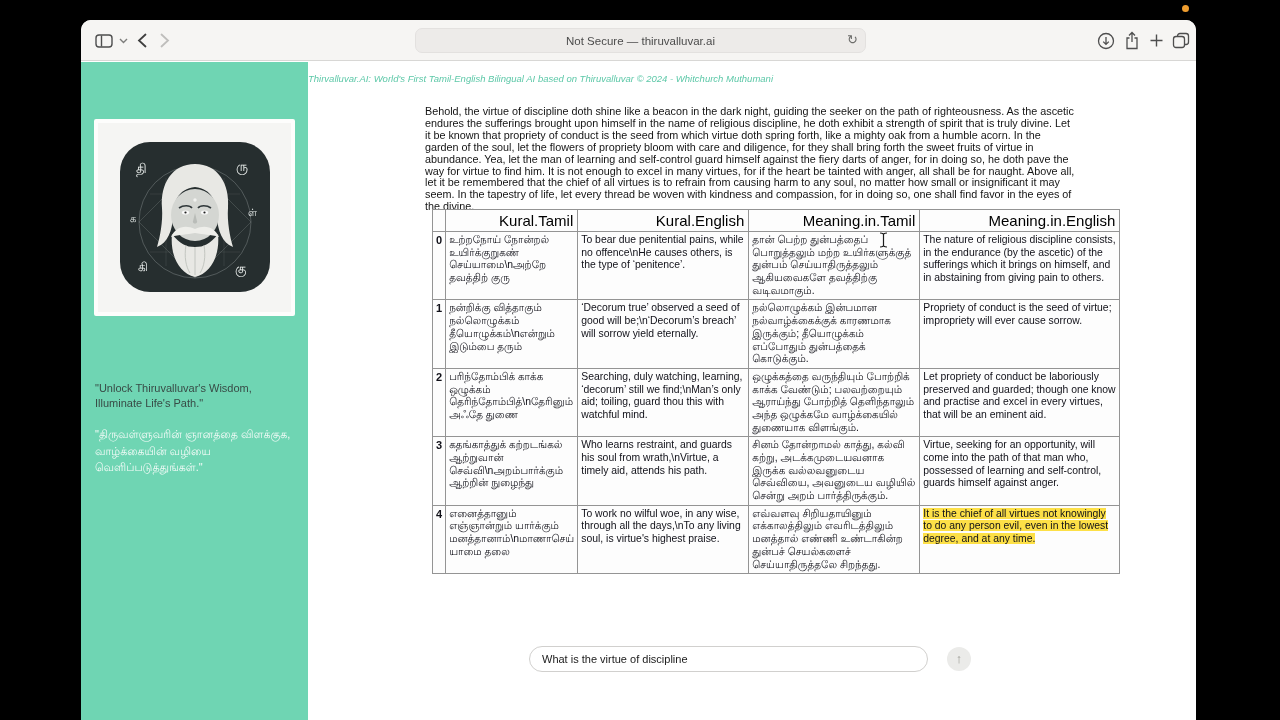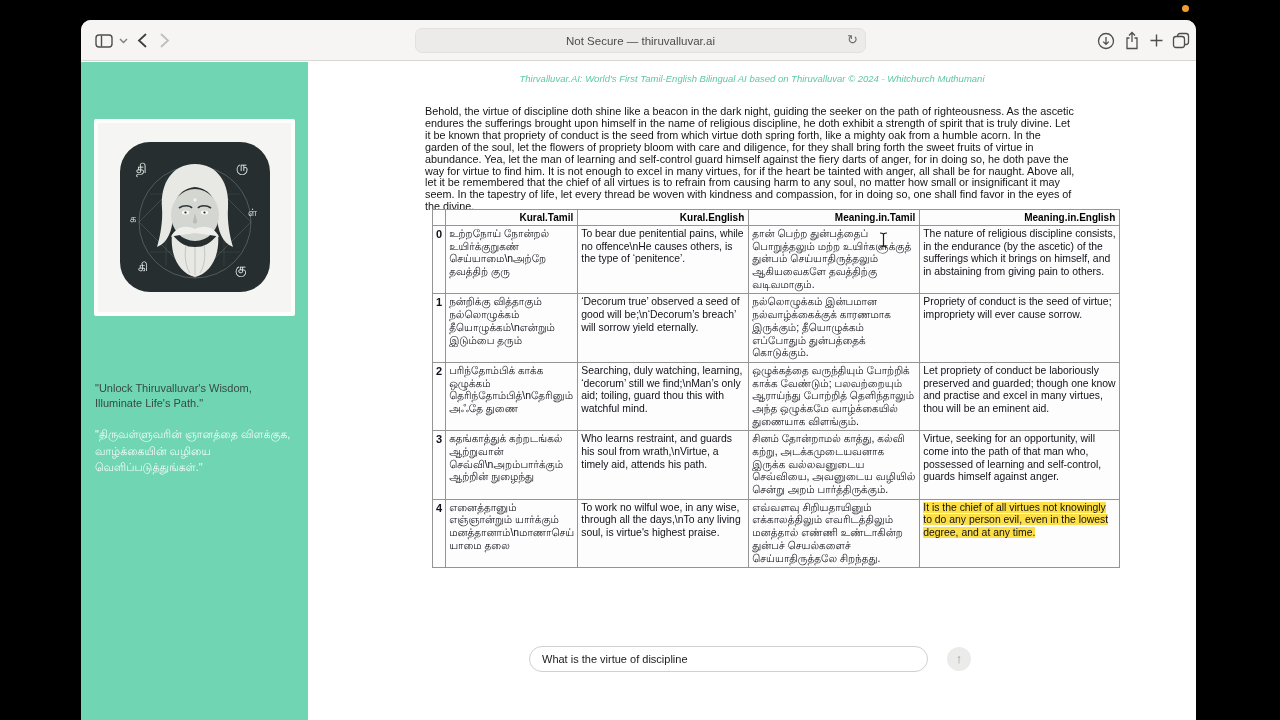--- a/index.html
+++ b/index.html
@@ -34,32 +34,32 @@
   .sb-card { position:absolute; left:13px; top:57px; width:201px; height:197px;
     background:#f5f5f3; border:4px solid #fdfdfc; border-radius:2px; }
   .sb-card svg { display:block; margin:19px auto 0 auto; }
   .sb-quote-en { position:absolute; left:14px; top:319px; width:196px;
     color:#384b46; font-size:11px; line-height:1.35; }
   .sb-quote-ta { position:absolute; left:14px; top:364px; width:202px;
     color:#f4fbf8; font-size:11px; line-height:1.5; }
 
   .content { position:absolute; left:227px; top:0; width:888px; height:100%;
     background:#fff; }
-  .site-header { position:absolute; top:11px; left:0; width:100%; text-align:center;
+  .site-header { position:absolute; top:11px; left:0; width:100%; 
     color:#5dc8a8; font-size:9.5px; font-style:italic; }
   .intro { position:absolute; left:117px; top:44px; width:652px;
     font-size:10.8px; line-height:11.9px; color:#141414; }
 
   
   table.kural { position:absolute; left:124px; top:147px; border-collapse:collapse;
     table-layout:fixed; font-size:10.4px; color:#101018;
     border:1px solid #6e6e6e; }
   table.kural th, table.kural td { border:1px solid #949494; vertical-align:top;
     padding:2px 3px; background:#fdfdfd; }
-  table.kural th { font-weight:bold; text-align:right; font-size:10px;
+  table.kural th { font-weight:normal; text-align:right; font-size:15px;
     padding:2px 4px; white-space:nowrap; color:#000; }
   td.c0 { text-align:center; font-weight:bold; vertical-align:middle; font-size:11px; }
   .c0 { width:13px; } .c1 { width:91px; } .c2 { width:171px; }
   .c3 { width:171px; } .c4 { width:200px; }
   td.sel { background:#b3d7fa; }
   .inline-sel { background:#fde047; }
   td { line-height:1.22; }
 
   .ibeam { position:absolute; left:570px; top:170px; width:11px; height:16px; }
 
@@ -196,21 +196,21 @@
                 <td class="c1 sel">நன்றிக்கு வித்தாகும் நல்லொழுக்கம் தீயொழுக்கம்\nஎன்றும் இடும்பை தரும்</td>
                 <td class="c2 sel">‘Decorum true’ observed a seed of good will be;\n‘Decorum’s breach’ will sorrow yield eternally.</td>
                 <td class="c3 sel">நல்லொழுக்கம் இன்பமான நல்வாழ்க்கைக்குக் காரணமாக இருக்கும்; தீயொழுக்கம் எப்போதும் துன்பத்தைக் கொடுக்கும்.</td>
                 <td class="c4 sel">Propriety of conduct is the seed of virtue; impropriety will ever cause sorrow.</td>
               </tr>
               <tr>
                 <td class="c0 sel">2</td>
                 <td class="c1 sel">பரிந்தோம்பிக் காக்க ஒழுக்கம் தெரிந்தோம்பித்\nதேரினும் அஃதே துணை</td>
                 <td class="c2 sel">Searching, duly watching, learning, ‘decorum’ still we find;\nMan’s only aid; toiling, guard thou this with watchful mind.</td>
                 <td class="c3 sel">ஒழுக்கத்தை வருந்தியும் போற்றிக் காக்க வேண்டும்; பலவற்றையும் ஆராய்ந்து போற்றித் தெளிந்தாலும் அந்த ஒழுக்கமே வாழ்க்கையில் துணையாக விளங்கும்.</td>
-                <td class="c4 sel">Let propriety of conduct be laboriously preserved and guarded; though one know and practise and excel in many virtues, thou will be an eminent aid.</td>
+                <td class="c4 sel">Let propriety of conduct be laboriously preserved and guarded; though one know and practise and excel in every virtues, that will be an eminent aid.</td>
               </tr>
               <tr>
                 <td class="c0 sel">3</td>
                 <td class="c1 sel">கதங்காத்துக் கற்றடங்கல் ஆற்றுவான் செவ்வி\nஅறம்பார்க்கும் ஆற்றின் நுழைந்து</td>
                 <td class="c2 sel">Who learns restraint, and guards his soul from wrath,\nVirtue, a timely aid, attends his path.</td>
                 <td class="c3 sel">சினம் தோன்றாமல் காத்து, கல்வி கற்று, அடக்கமுடையவனாக இருக்க வல்லவனுடைய செவ்வியை, அவனுடைய வழியில் சென்று அறம் பார்த்திருக்கும்.</td>
                 <td class="c4 sel">Virtue, seeking for an opportunity, will come into the path of that man who, possessed of learning and self-control, guards himself against anger.</td>
               </tr>
               <tr>
                 <td class="c0 sel">4</td>

